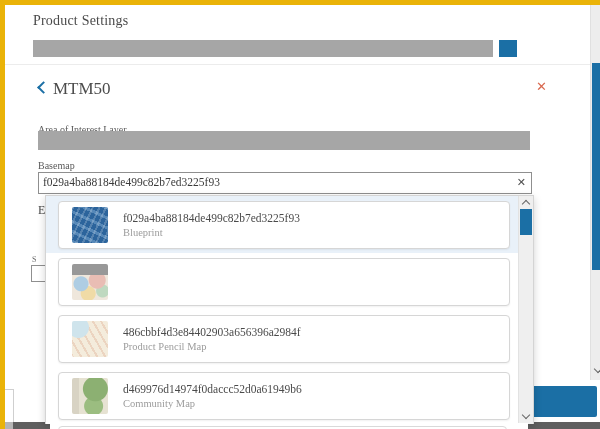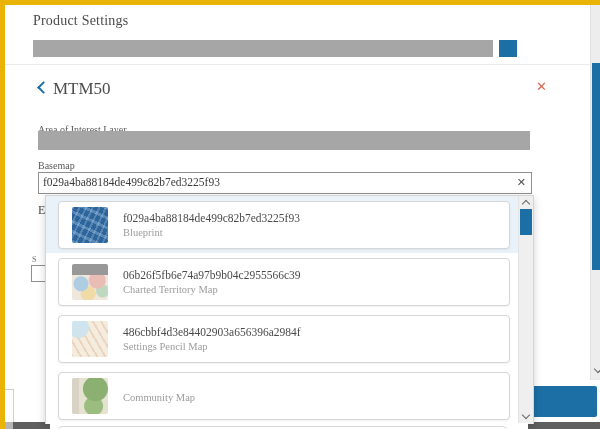--- a/index.html
+++ b/index.html
@@ -125,41 +125,38 @@
       <div class="dd-texts">
         <div class="dd-title">f029a4ba88184de499c82b7ed3225f93</div>
         <div class="dd-sub">Blueprint</div>
       </div>
     </div>
   </div>
 
   <div class="dd-row">
     <div class="dd-card">
       <div class="thumb thumb-charted"></div>
-      <div class="dd-texts">
-        <div class="dd-title">06b26f5fb6e74a97b9b04c2955566c39</div>
-        <div class="dd-sub">Charted Territory Map</div>
-      </div>
     </div>
   </div>
 
   <div class="dd-row">
     <div class="dd-card">
       <div class="thumb thumb-pencil"></div>
       <div class="dd-texts">
         <div class="dd-title">486cbbf4d3e84402903a656396a2984f</div>
-        <div class="dd-sub">Settings Pencil Map</div>
+        <div class="dd-sub">Product Pencil Map</div>
       </div>
     </div>
   </div>
 
   <div class="dd-row">
     <div class="dd-card">
       <div class="thumb thumb-community"></div>
       <div class="dd-texts">
+        <div class="dd-title">d469976d14974f0daccc52d0a61949b6</div>
         <div class="dd-sub">Community Map</div>
       </div>
     </div>
   </div>
 </div>
     <div class="dd-scroll">
       <span class="chev-sm dd-up"></span>
       <div class="dd-thumbbar"></div>
       <span class="chev-sm dd-down"></span>
     </div>

